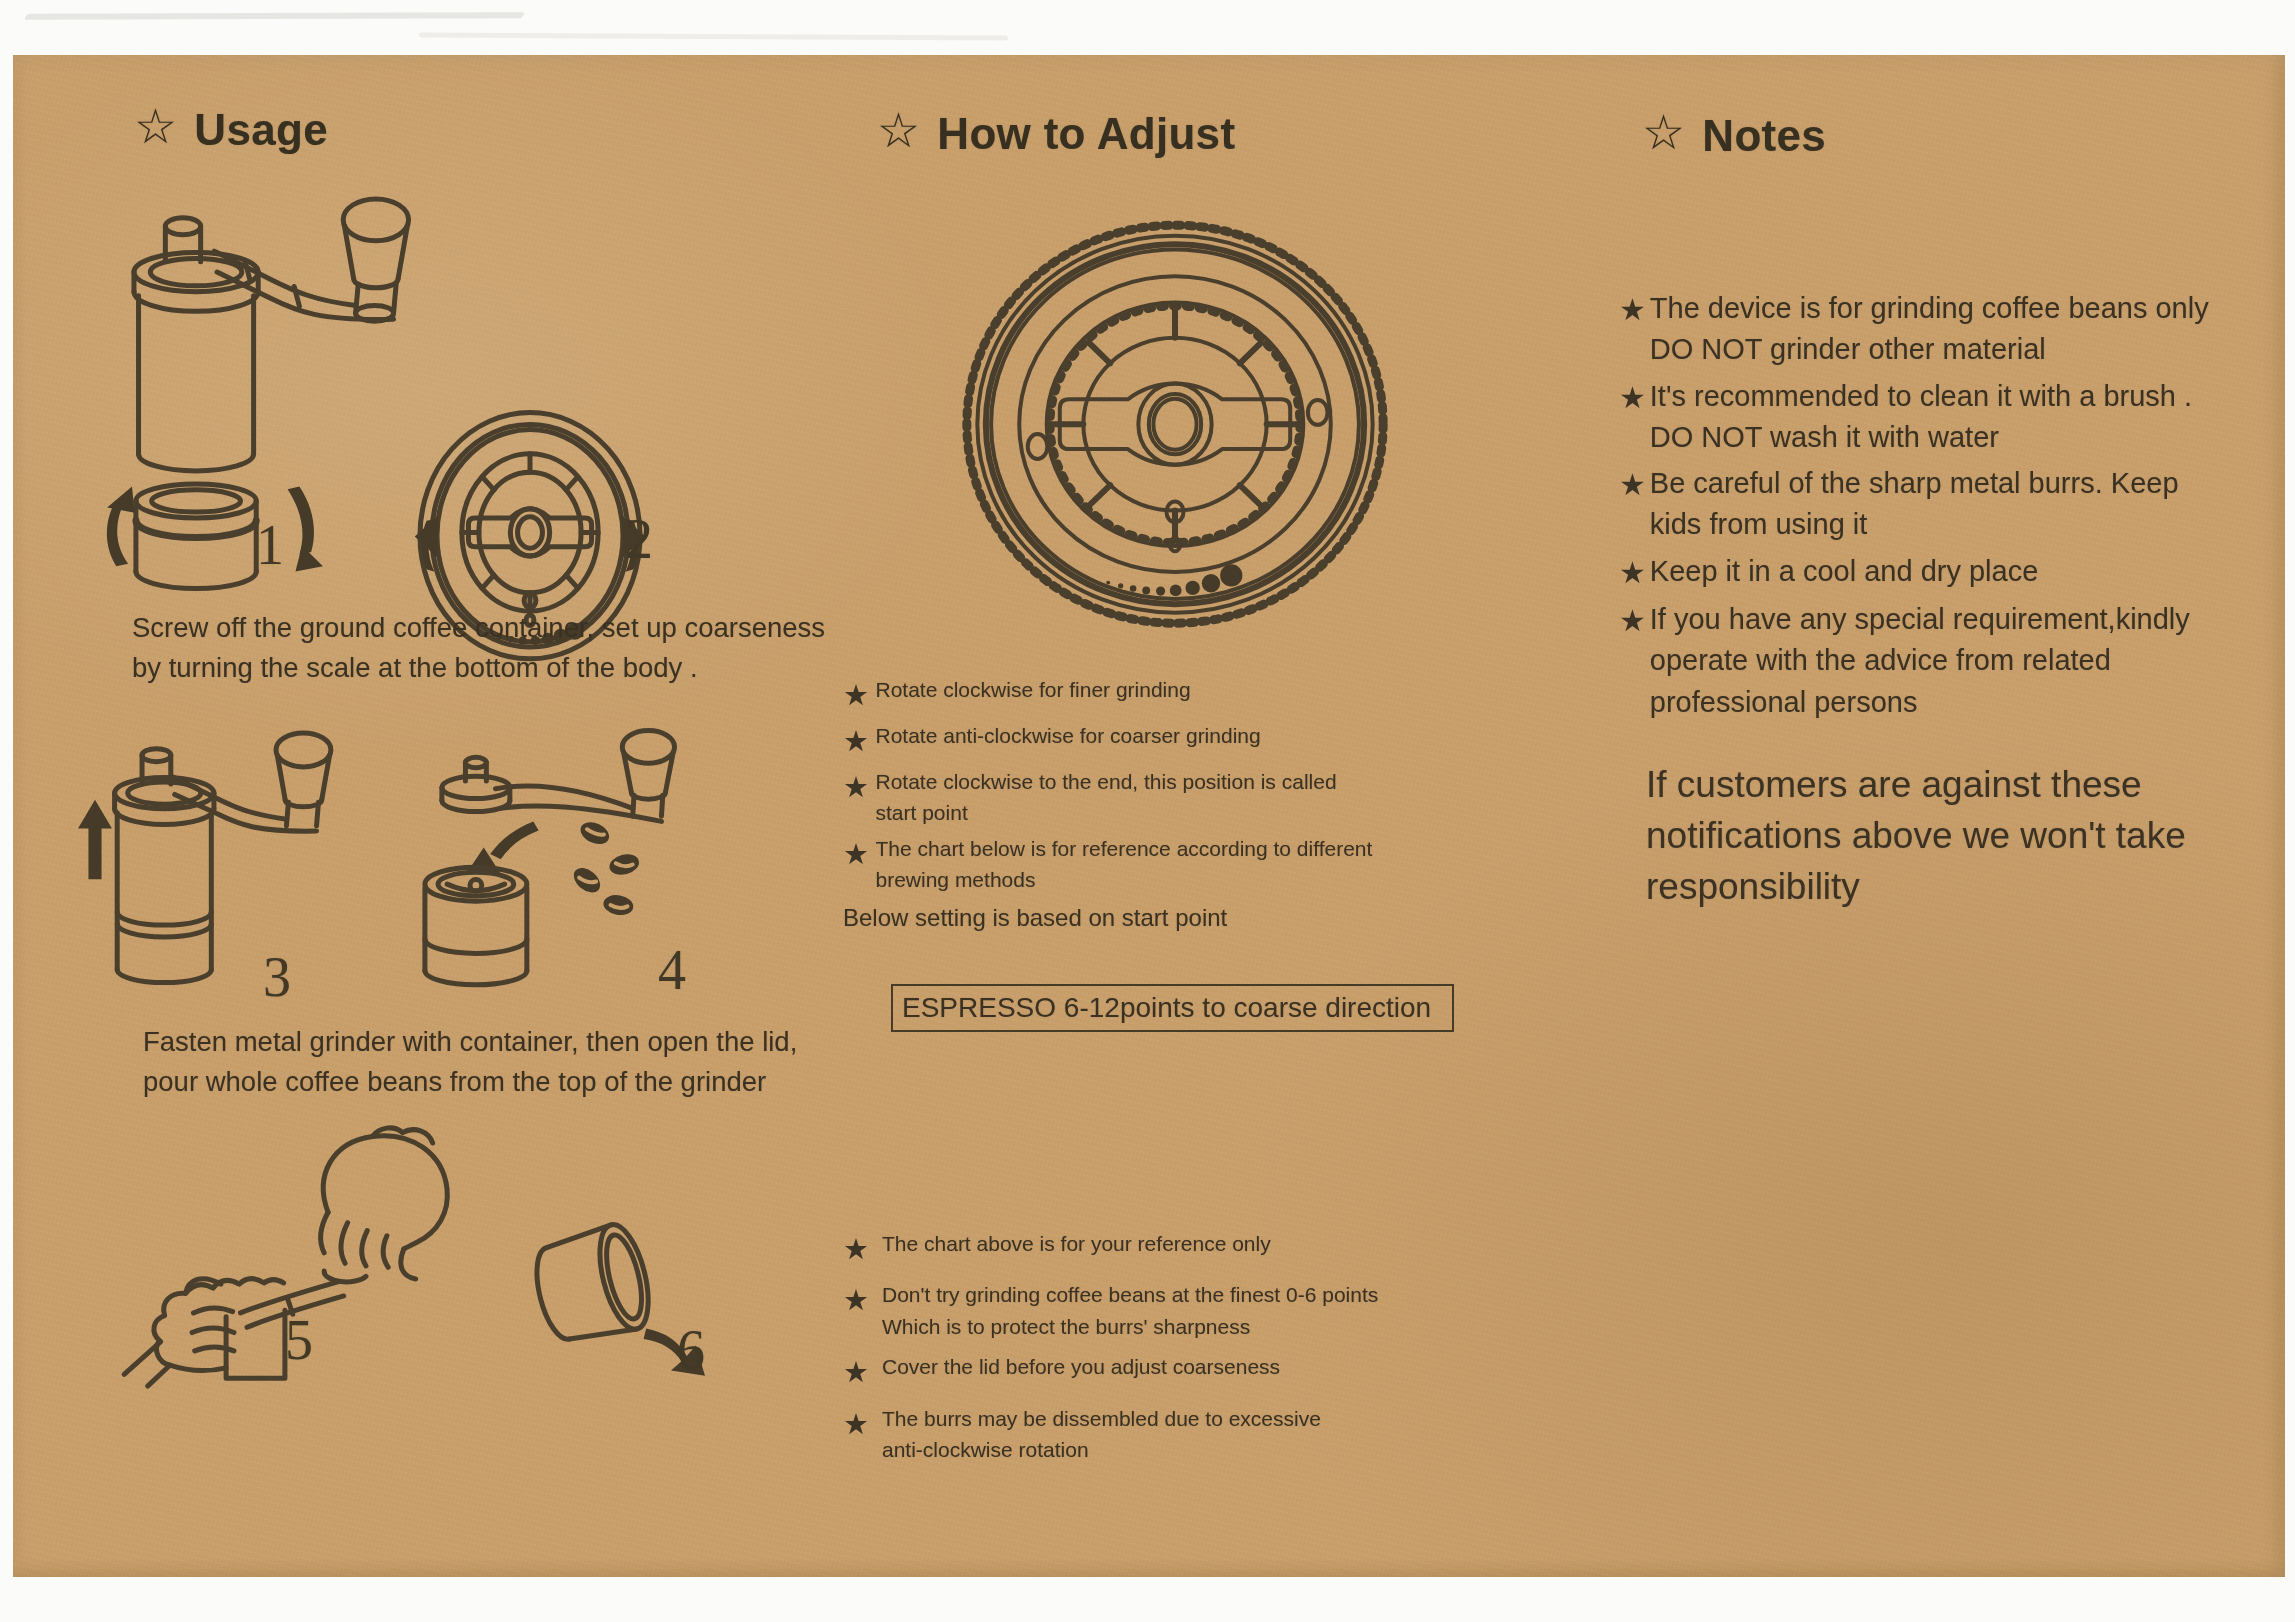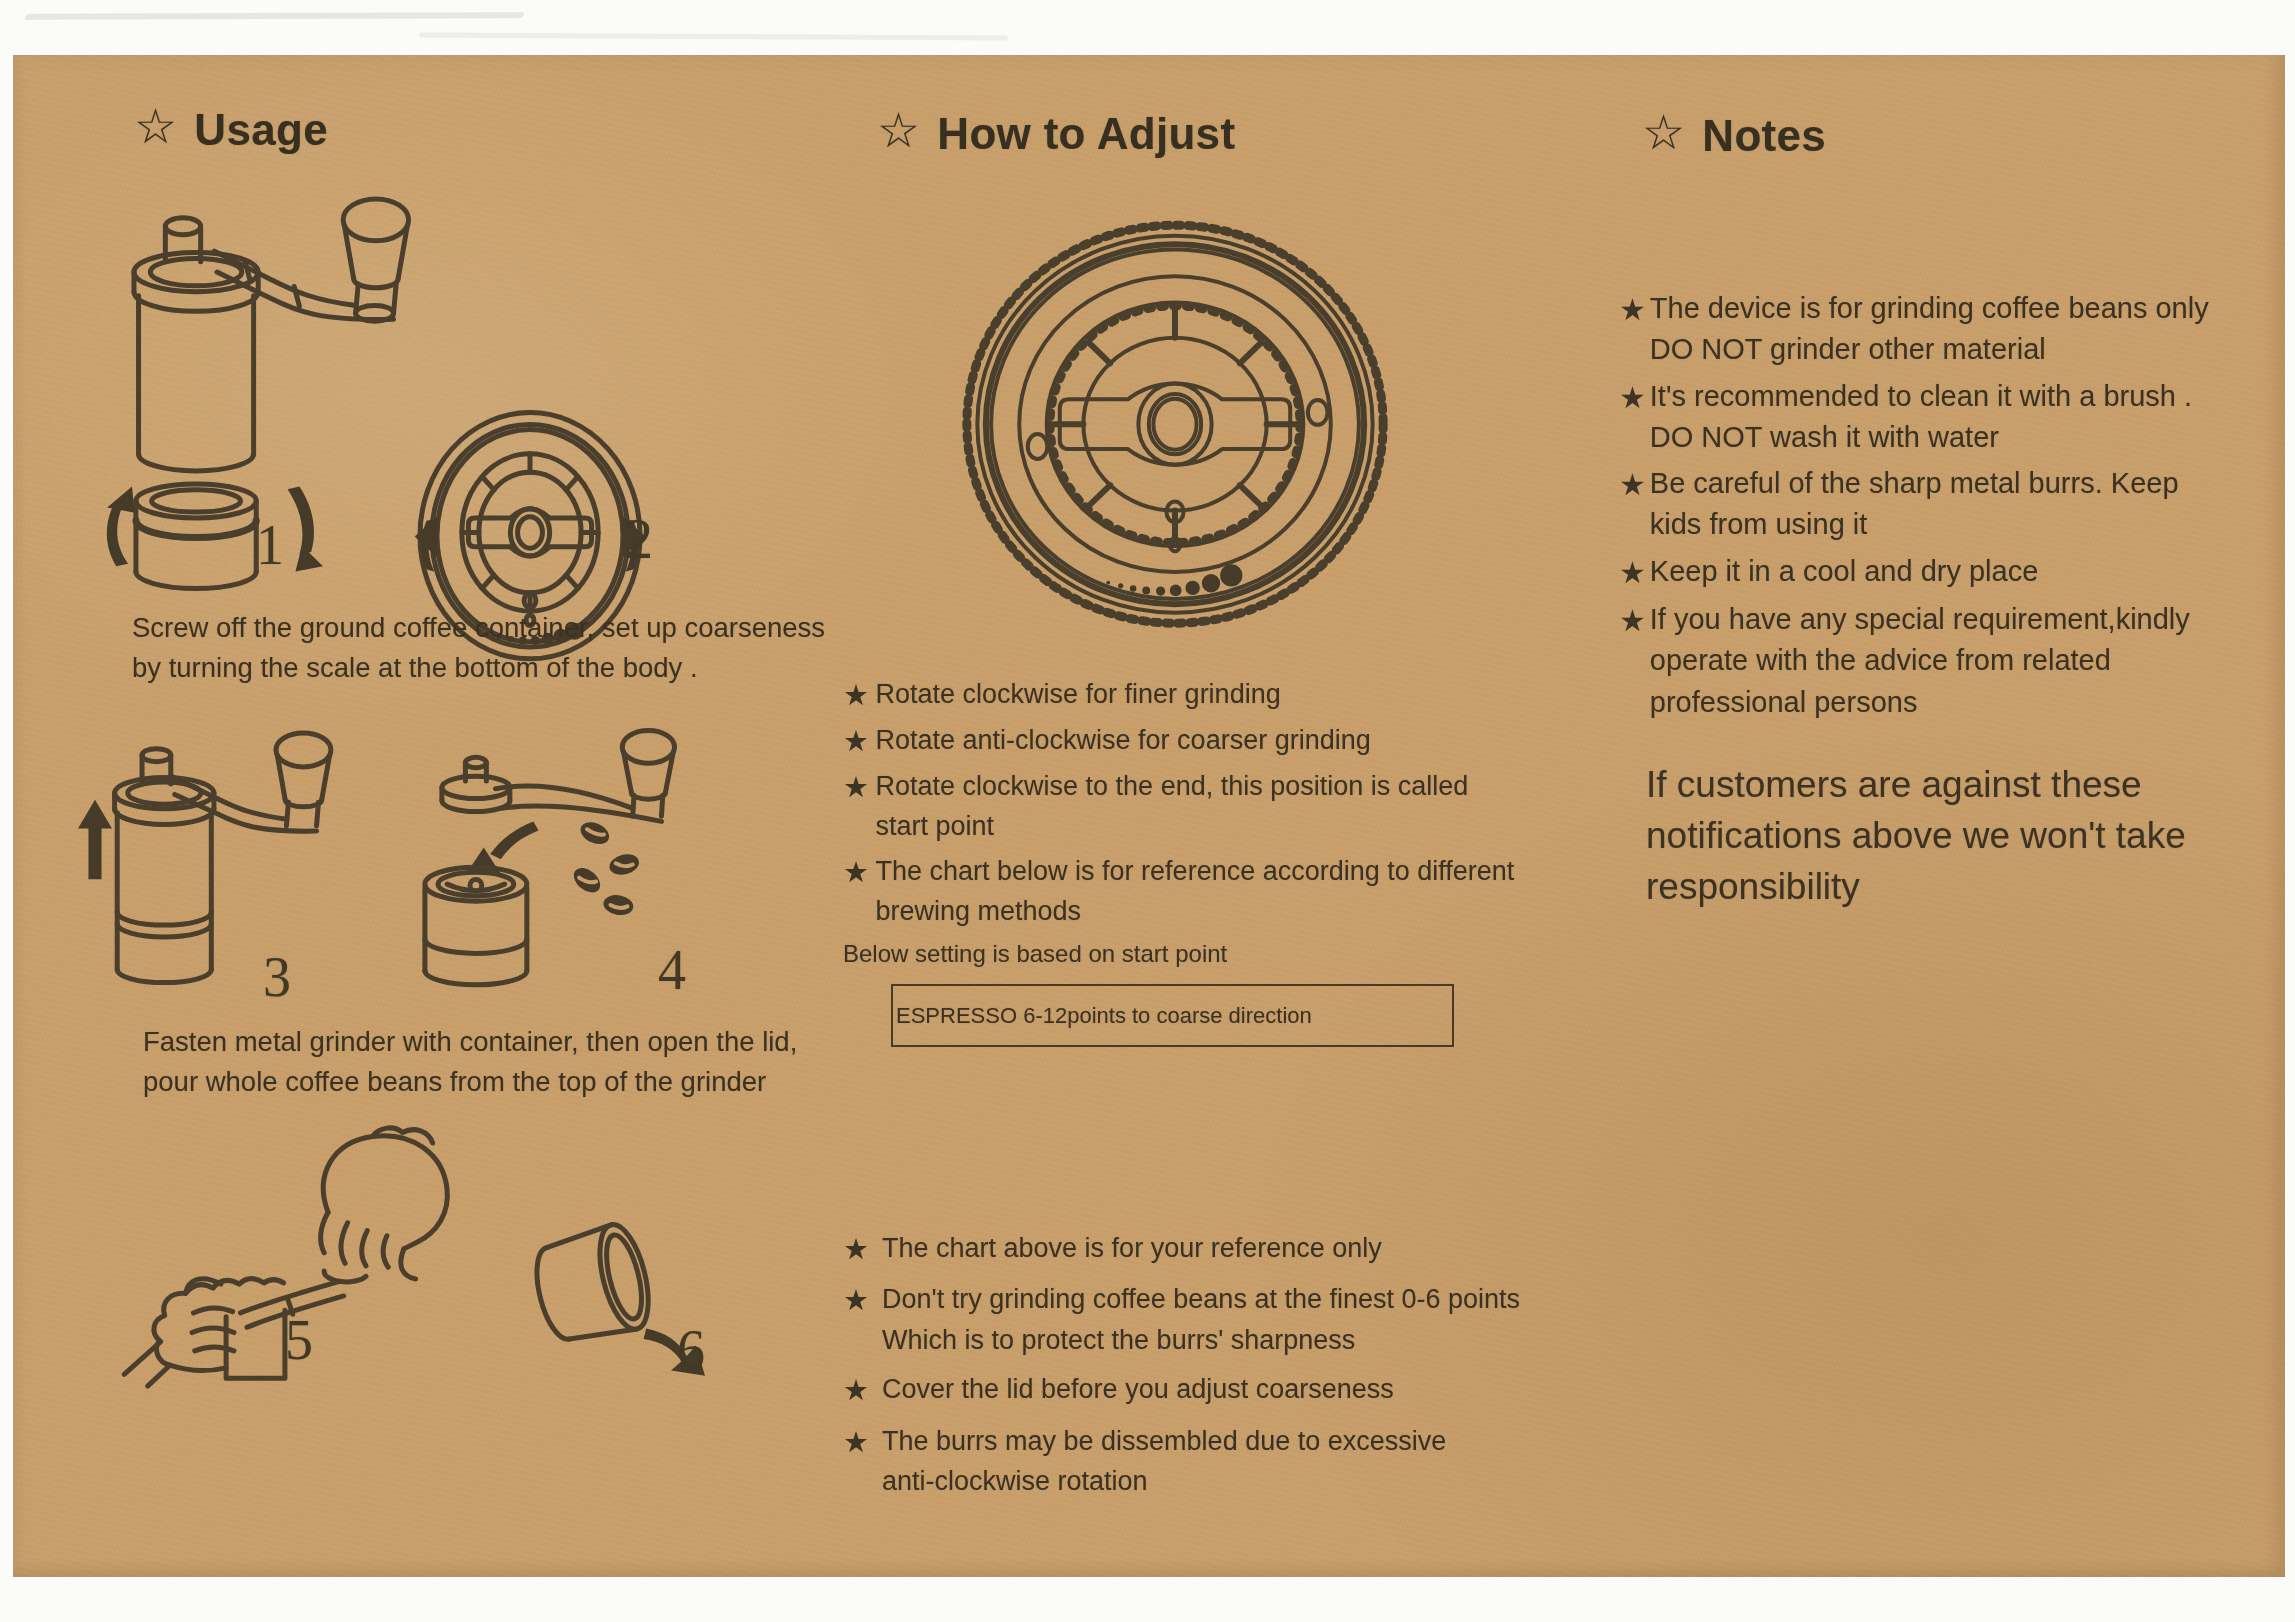--- a/index.html
+++ b/index.html
@@ -21,26 +21,26 @@
   .abs{position:absolute;}
   .sec-title{display:flex;align-items:center;gap:17px;font-weight:bold;font-size:44px;
              letter-spacing:0.3px;color:#372f20;text-shadow:0 0 1.3px rgba(70,55,30,.30);}
   .sec-title .star{font-weight:400;font-size:48px;line-height:1;transform:translateY(-2.6px);}
   .para{font-size:27.5px;line-height:1.45;white-space:pre-line;color:#3a3122;
         text-shadow:0 0 1.3px rgba(70,55,30,.22);margin-left:44px;}
   .stepnum{font-family:"Liberation Serif", serif;font-size:56px;color:#413826;
            text-shadow:0 0 1.3px rgba(70,55,30,.25);}
   .li{display:flex;align-items:flex-start;margin:0 0 3.9px 0;}
   .li .star{flex:0 0 auto;font-size:29px;line-height:1.45;margin-right:6.5px;color:#3d3425;}
-  .li .li-text{font-size:27px;line-height:1.5;white-space:pre-line;color:#3a3122;
+  .li .li-text{font-size:21px;line-height:1.5;white-space:pre-line;color:#3a3122;
                text-shadow:0 0 1.3px rgba(70,55,30,.22);}
   .adjust-note{font-size:24px;line-height:1.5;color:#3a3122;text-shadow:0 0 1.3px rgba(70,55,30,.22);}
   .grind-table{border:2.6px solid #463b27;width:559px;}
-  .grind-table .row{height:59px;display:flex;align-items:center;padding-left:3px;
-                    font-size:22px;color:#3a3122;text-shadow:0 0 1.3px rgba(70,55,30,.22);}
+  .grind-table .row{height:44px;display:flex;align-items:center;padding-left:9px;
+                    font-size:28px;color:#3a3122;text-shadow:0 0 1.3px rgba(70,55,30,.22);}
   .grind-table .row + .row{border-top:2px solid #463b27;}
   .notes-list .li{margin-bottom:5.2px;}
   .notes-list .li .li-text{font-size:29px;line-height:1.42;}
   .notes-list .li .star{font-size:30px;margin-right:3.9px;}
   .disclaimer{font-size:37px;line-height:1.38;white-space:pre-line;color:#3b3223;
               text-shadow:0 0 1.3px rgba(70,55,30,.25);}
   svg.fig{overflow:visible;}
   svg.fig *{vector-effect:non-scaling-stroke;}
 </style>
 </head>

